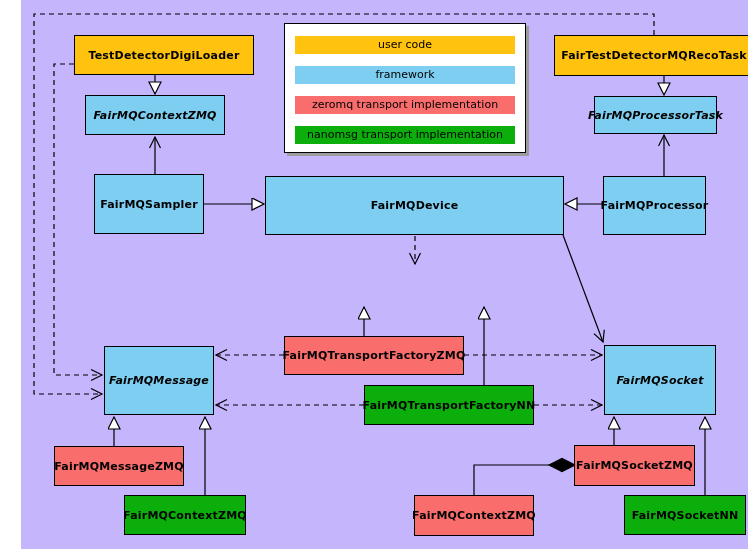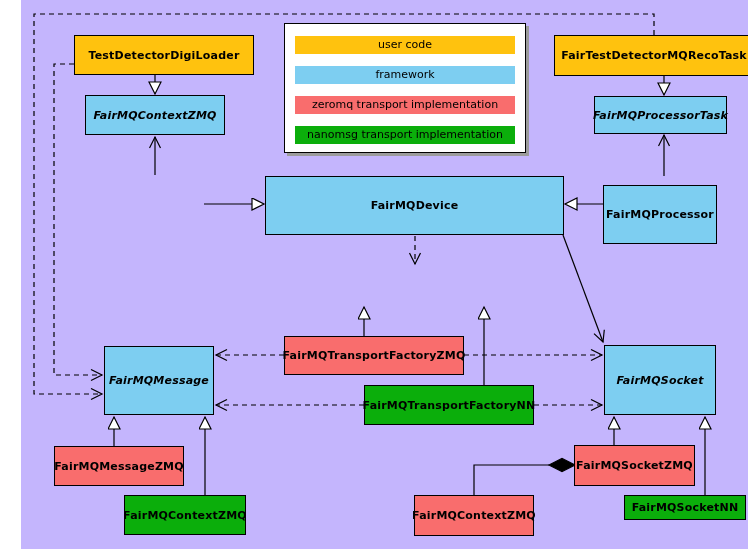--- a/index.html
+++ b/index.html
@@ -83,26 +83,27 @@
   <div class="legend">
     <div class="legend-row c-user-code">user code</div>
     <div class="legend-row c-framework">framework</div>
     <div class="legend-row c-zeromq">zeromq transport implementation</div>
     <div class="legend-row c-nanomsg">nanomsg transport implementation</div>
   </div>
 
   <div class="node c-user-code" style="left:53px;top:35px;width:180px;height:40px">TestDetectorDigiLoader</div>
   <div class="node c-user-code" style="left:533px;top:35px;width:200px;height:41px">FairTestDetectorMQRecoTask</div>
   <div class="node c-framework abstract" style="left:64px;top:95px;width:140px;height:40px">FairMQContextZMQ</div>
-  <div class="node c-framework abstract" style="left:573px;top:96px;width:133px;height:38px">FairMQProcessorTask</div>
+  <div class="node c-framework abstract" style="left:573px;top:96px;width:123px;height:38px">FairMQProcessorTask</div>
+  <div class="node c-framework" style="left:73px;top:174px;width:110px;height:60px">FairMQSampler</div>
   <div class="node c-framework" style="left:244px;top:176px;width:299px;height:59px">FairMQDevice</div>
-  <div class="node c-framework" style="left:582px;top:185px;width:114px;height:59px">FairMQProcessor</div>
+  <div class="node c-framework" style="left:582px;top:176px;width:103px;height:59px">FairMQProcessor</div>
   <div class="node c-zeromq" style="left:263px;top:336px;width:180px;height:39px">FairMQTransportFactoryZMQ</div>
   <div class="node c-nanomsg" style="left:343px;top:385px;width:170px;height:40px">FairMQTransportFactoryNN</div>
   <div class="node c-framework abstract" style="left:83px;top:346px;width:110px;height:69px">FairMQMessage</div>
   <div class="node c-framework abstract" style="left:583px;top:345px;width:112px;height:70px">FairMQSocket</div>
   <div class="node c-zeromq" style="left:33px;top:446px;width:130px;height:40px">FairMQMessageZMQ</div>
   <div class="node c-nanomsg" style="left:103px;top:495px;width:122px;height:40px">FairMQContextZMQ</div>
   <div class="node c-zeromq" style="left:393px;top:495px;width:120px;height:41px">FairMQContextZMQ</div>
   <div class="node c-zeromq" style="left:553px;top:445px;width:121px;height:41px">FairMQSocketZMQ</div>
-  <div class="node c-nanomsg" style="left:603px;top:495px;width:122px;height:25px">FairMQSocketNN</div>
+  <div class="node c-nanomsg" style="left:603px;top:495px;width:122px;height:40px">FairMQSocketNN</div>
 
 </div>
 
 </body></html>

